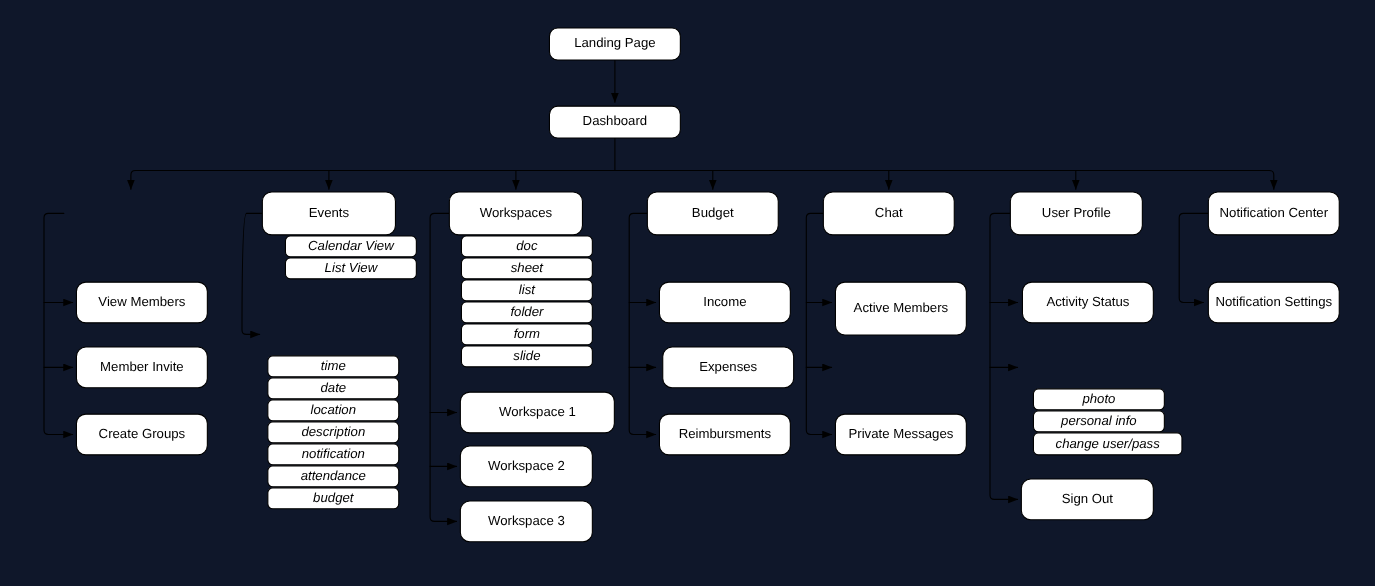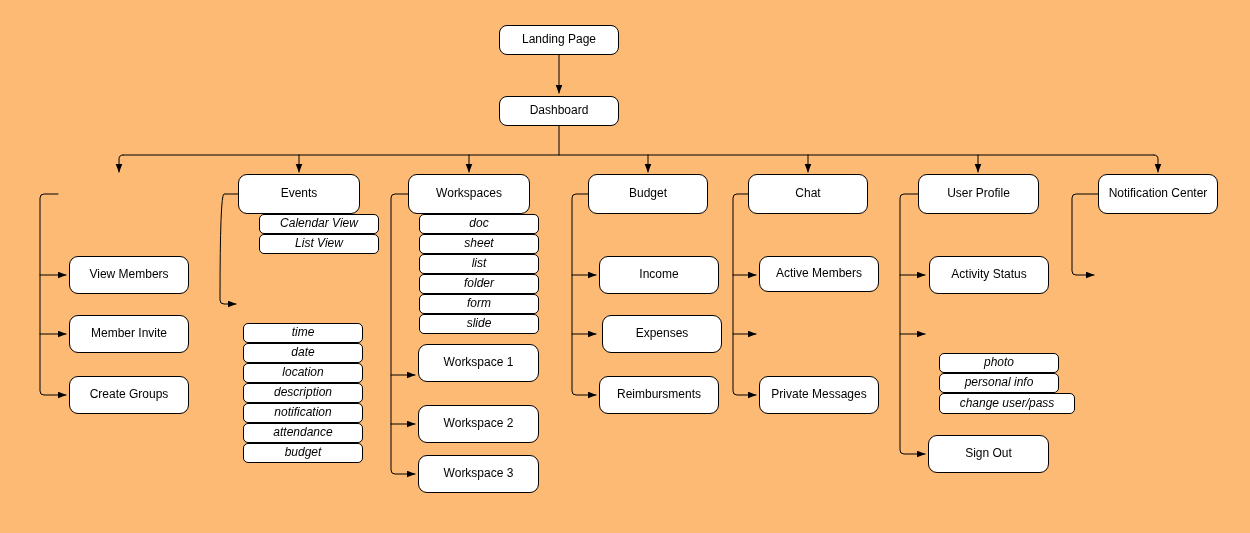--- a/index.html
+++ b/index.html
@@ -1,17 +1,17 @@
 <!DOCTYPE html>
 <html><head>
 <meta charset="utf-8">
 <style>
   html,body{margin:0;padding:0;background:#ffffff;width:1250px;height:533px;overflow:hidden;}
   .canvas{
-    position:relative;width:1250px;height:533px;background:#fdba74;
+    position:relative;width:1250px;height:533px;background:#0f172a;
     font-family:"Liberation Sans","DejaVu Sans",sans-serif;color:#000;
   }
   .connectors{position:absolute;left:0;top:0;width:1250px;height:533px;pointer-events:none;}
   .node{
     position:absolute;box-sizing:border-box;background:#fff;border:1px solid #000;
     border-radius:9px;display:flex;align-items:center;justify-content:center;
     font-size:12px;line-height:1.1;text-align:center;white-space:nowrap;overflow:hidden;
   }
   .top{border-radius:8px;}
   .row{border-radius:5px;font-size:12px;font-style:italic;}
@@ -86,35 +86,36 @@
   <div class="node row" style="left:243px;top:423px;width:120px;height:20px">attendance</div>
   <div class="node row" style="left:243px;top:443px;width:120px;height:20px">budget</div>
 
   <div class="node" style="left:408px;top:174px;width:122px;height:40px">Workspaces</div>
   <div class="node row" style="left:419px;top:214px;width:120px;height:20px">doc</div>
   <div class="node row" style="left:419px;top:234px;width:120px;height:20px">sheet</div>
   <div class="node row" style="left:419px;top:254px;width:120px;height:20px">list</div>
   <div class="node row" style="left:419px;top:274px;width:120px;height:20px">folder</div>
   <div class="node row" style="left:419px;top:294px;width:120px;height:20px">form</div>
   <div class="node row" style="left:419px;top:314px;width:120px;height:20px">slide</div>
-  <div class="node" style="left:418px;top:344px;width:121px;height:38px">Workspace 1</div>
+  <div class="node" style="left:418px;top:356px;width:141px;height:38px">Workspace 1</div>
   <div class="node" style="left:418px;top:405px;width:121px;height:38px">Workspace 2</div>
   <div class="node" style="left:418px;top:455px;width:121px;height:38px">Workspace 3</div>
 
   <div class="node" style="left:588px;top:174px;width:120px;height:40px">Budget</div>
   <div class="node" style="left:599px;top:256px;width:120px;height:38px">Income</div>
   <div class="node" style="left:602px;top:315px;width:120px;height:38px">Expenses</div>
   <div class="node" style="left:599px;top:376px;width:120px;height:38px">Reimbursments</div>
 
   <div class="node" style="left:748px;top:174px;width:120px;height:40px">Chat</div>
-  <div class="node" style="left:759px;top:256px;width:120px;height:36px">Active Members</div>
+  <div class="node" style="left:759px;top:256px;width:120px;height:49px">Active Members</div>
   <div class="node" style="left:759px;top:376px;width:120px;height:38px">Private Messages</div>
 
   <div class="node" style="left:918px;top:174px;width:121px;height:40px">User Profile</div>
   <div class="node" style="left:929px;top:256px;width:120px;height:38px">Activity Status</div>
   <div class="node row" style="left:939px;top:353px;width:120px;height:20px">photo</div>
   <div class="node row" style="left:939px;top:373px;width:120px;height:20px">personal info</div>
   <div class="node row" style="left:939px;top:393px;width:136px;height:21px">change user/pass</div>
   <div class="node" style="left:928px;top:435px;width:121px;height:38px">Sign Out</div>
 
   <div class="node" style="left:1098px;top:174px;width:120px;height:40px">Notification Center</div>
+  <div class="node" style="left:1098px;top:256px;width:120px;height:38px">Notification Settings</div>
 
 </div>
 
 </body></html>

